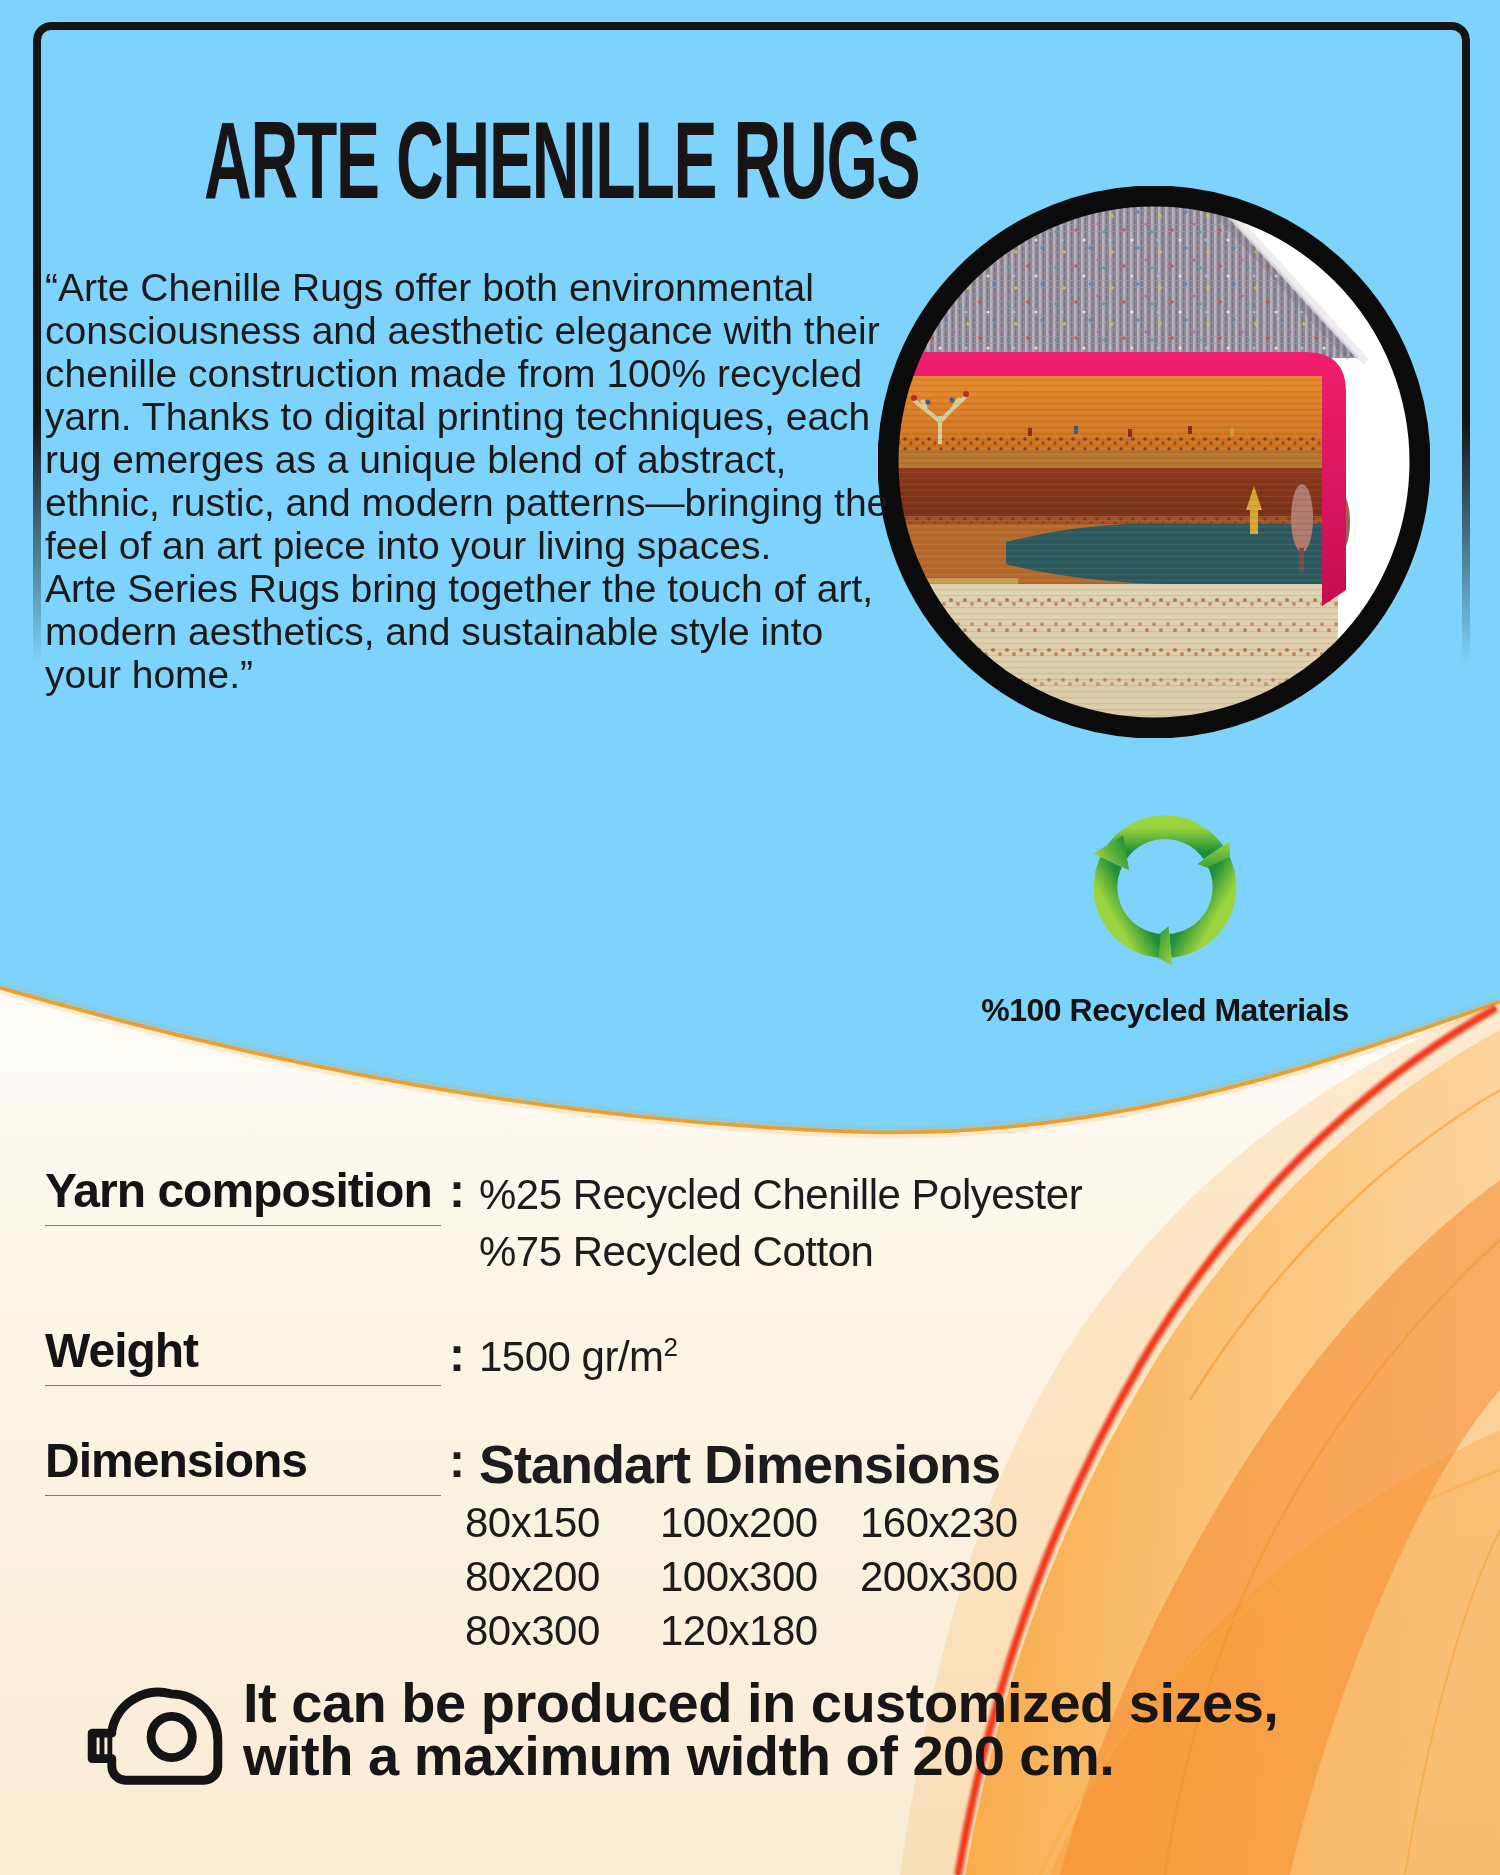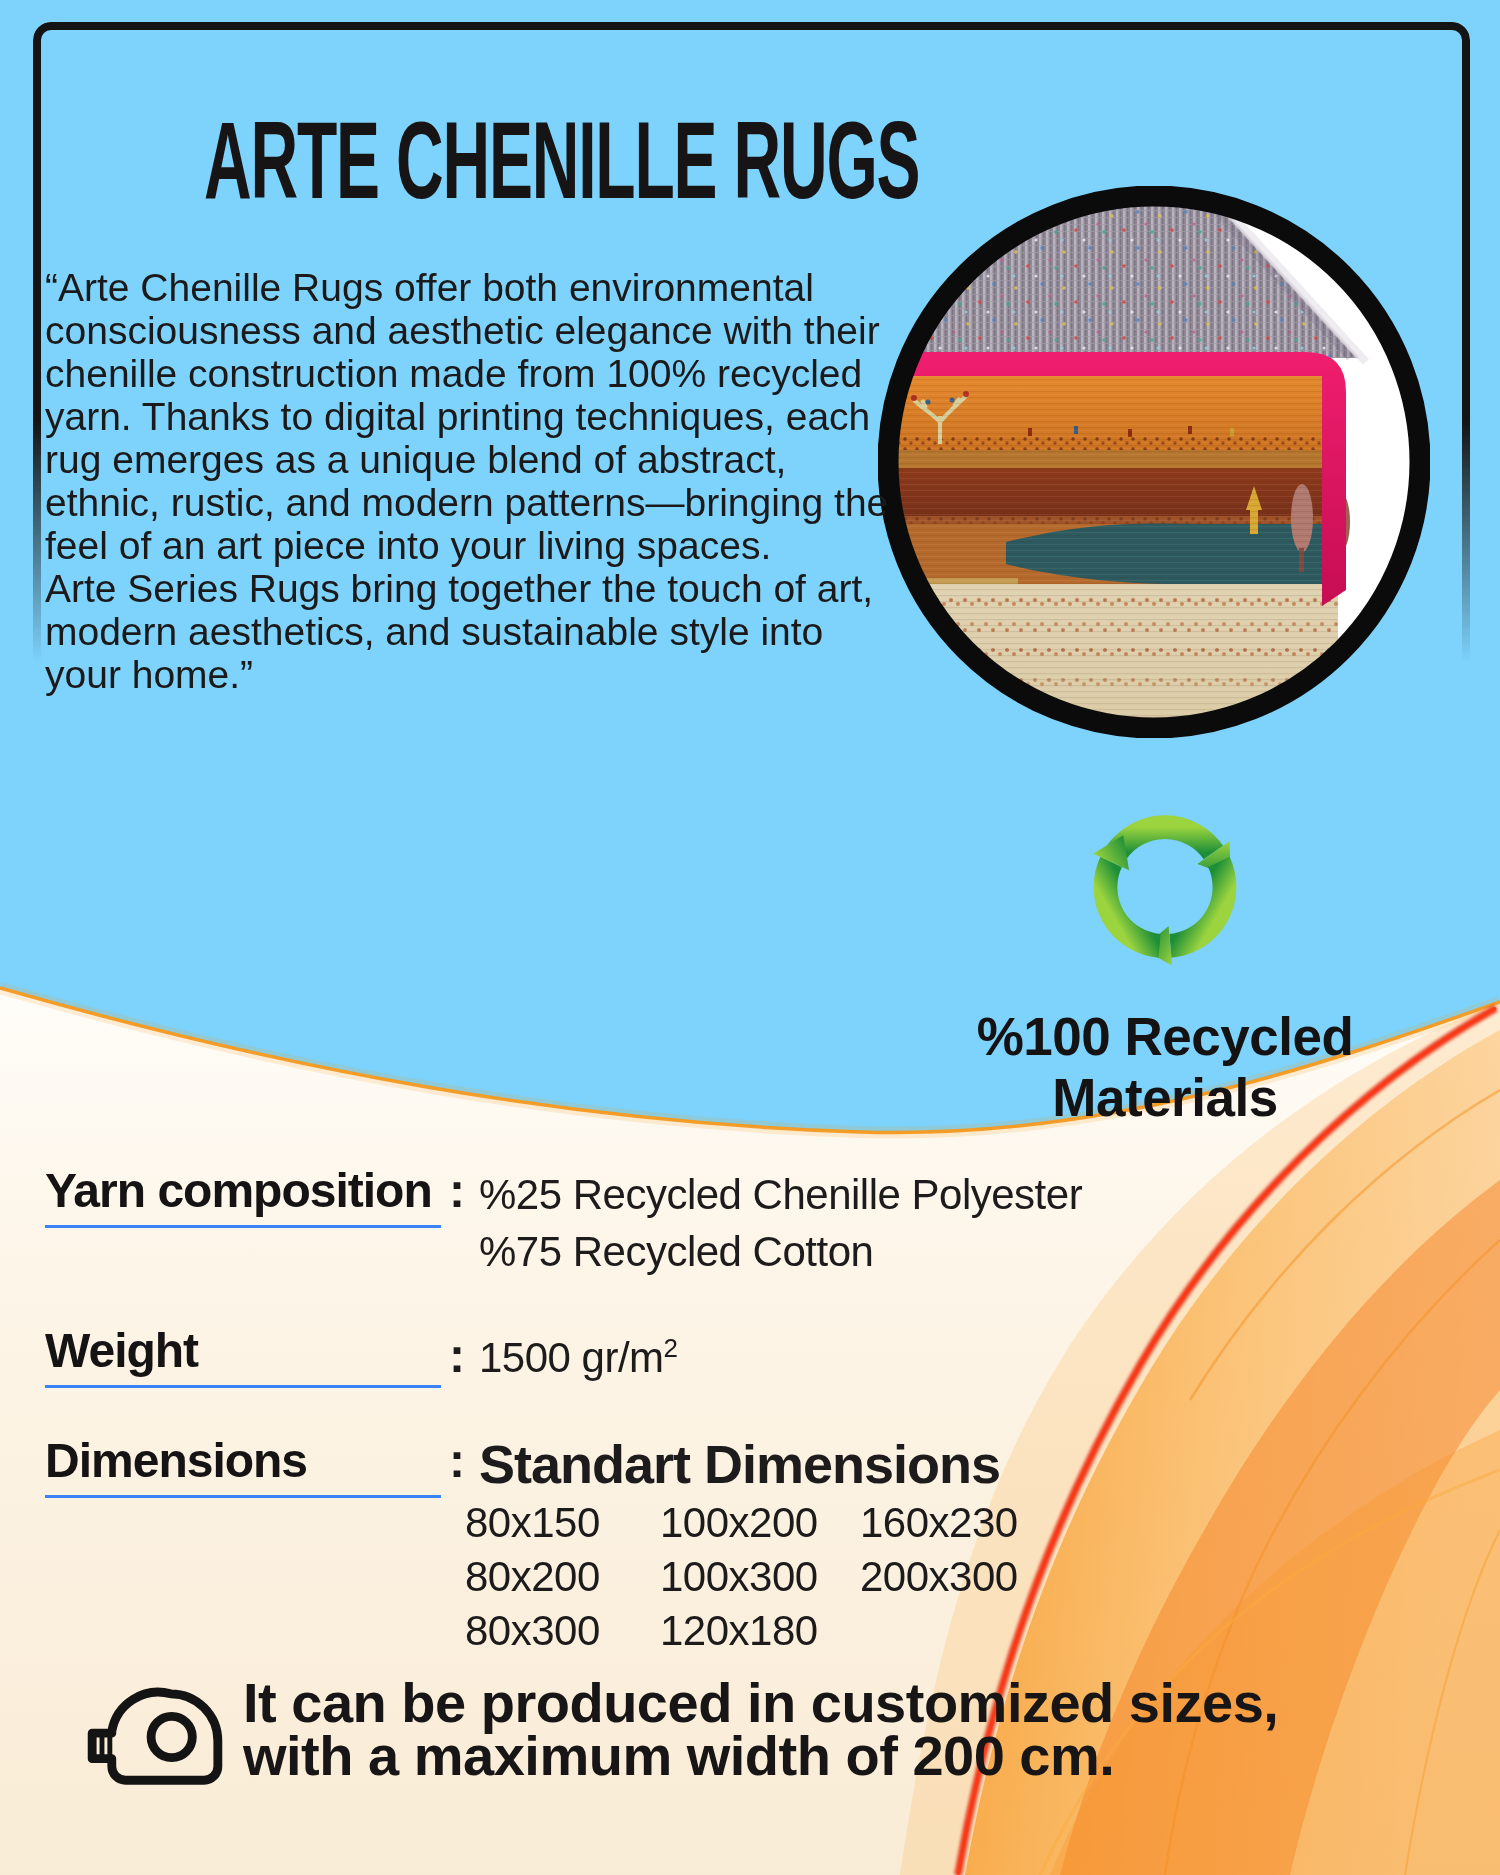--- a/index.html
+++ b/index.html
@@ -15,23 +15,23 @@
          -webkit-mask-image:linear-gradient(to bottom,#000 0,#000 400px,transparent 640px);
          mask-image:linear-gradient(to bottom,#000 0,#000 400px,transparent 640px);}
   .title{position:absolute;left:0;top:96px;width:1020px;text-align:center;z-index:3;
          font-size:110px;font-weight:700;letter-spacing:-2px;white-space:nowrap;
          transform:scaleX(0.60);transform-origin:510px center;color:#161414;}
   .intro{position:absolute;left:45px;top:266px;width:855px;z-index:3;text-align:left;
          font-size:39px;line-height:43px;color:#1b1919;}
   .circle-photo{position:absolute;left:878px;top:186px;width:552px;height:552px;z-index:2;}
   .recycle-wrap{position:absolute;left:880px;top:788px;width:570px;z-index:3;text-align:center;}
   .recycle-wrap svg{margin:0 auto;}
-  .recycle-label{margin-top:28px;font-size:53px;font-weight:700;letter-spacing:-0.5px;color:#141212;}
+  .recycle-label{margin-top:14px;font-size:32px;font-weight:700;letter-spacing:-0.5px;color:#141212;}
   .spec-row{position:absolute;left:45px;display:flex;align-items:flex-start;z-index:3;}
-  .label-wrap{width:396px;border-bottom:3px solid #3b82f6;padding-bottom:7px;flex:none;}
+  .label-wrap{width:396px;border-bottom:1px solid #3b82f6;padding-bottom:7px;flex:none;}
   .spec-label{font-size:48px;font-weight:700;letter-spacing:-1px;color:#151313;}
   .spec-colon{font-size:48px;font-weight:700;margin:0 14px 0 8px;flex:none;}
   .spec-value{font-size:42px;line-height:57px;letter-spacing:-0.5px;color:#1d1b1b;padding-top:3px;}
   .spec-value.bold{font-size:54px;font-weight:700;letter-spacing:-1px;}
   .spec-value sup{font-size:26px;vertical-align:super;line-height:0;}
   .size-grid{position:absolute;left:465px;top:1496px;z-index:3;display:grid;
              grid-template-columns:195px 200px auto;font-size:42px;line-height:54px;letter-spacing:-0.5px;}
   .note-icon{position:absolute;left:76px;top:1686px;z-index:3;}
   .note-text{position:absolute;left:243px;top:1676px;z-index:3;font-size:56px;font-weight:700;
              line-height:53px;letter-spacing:-0.5px;color:#171515;}

